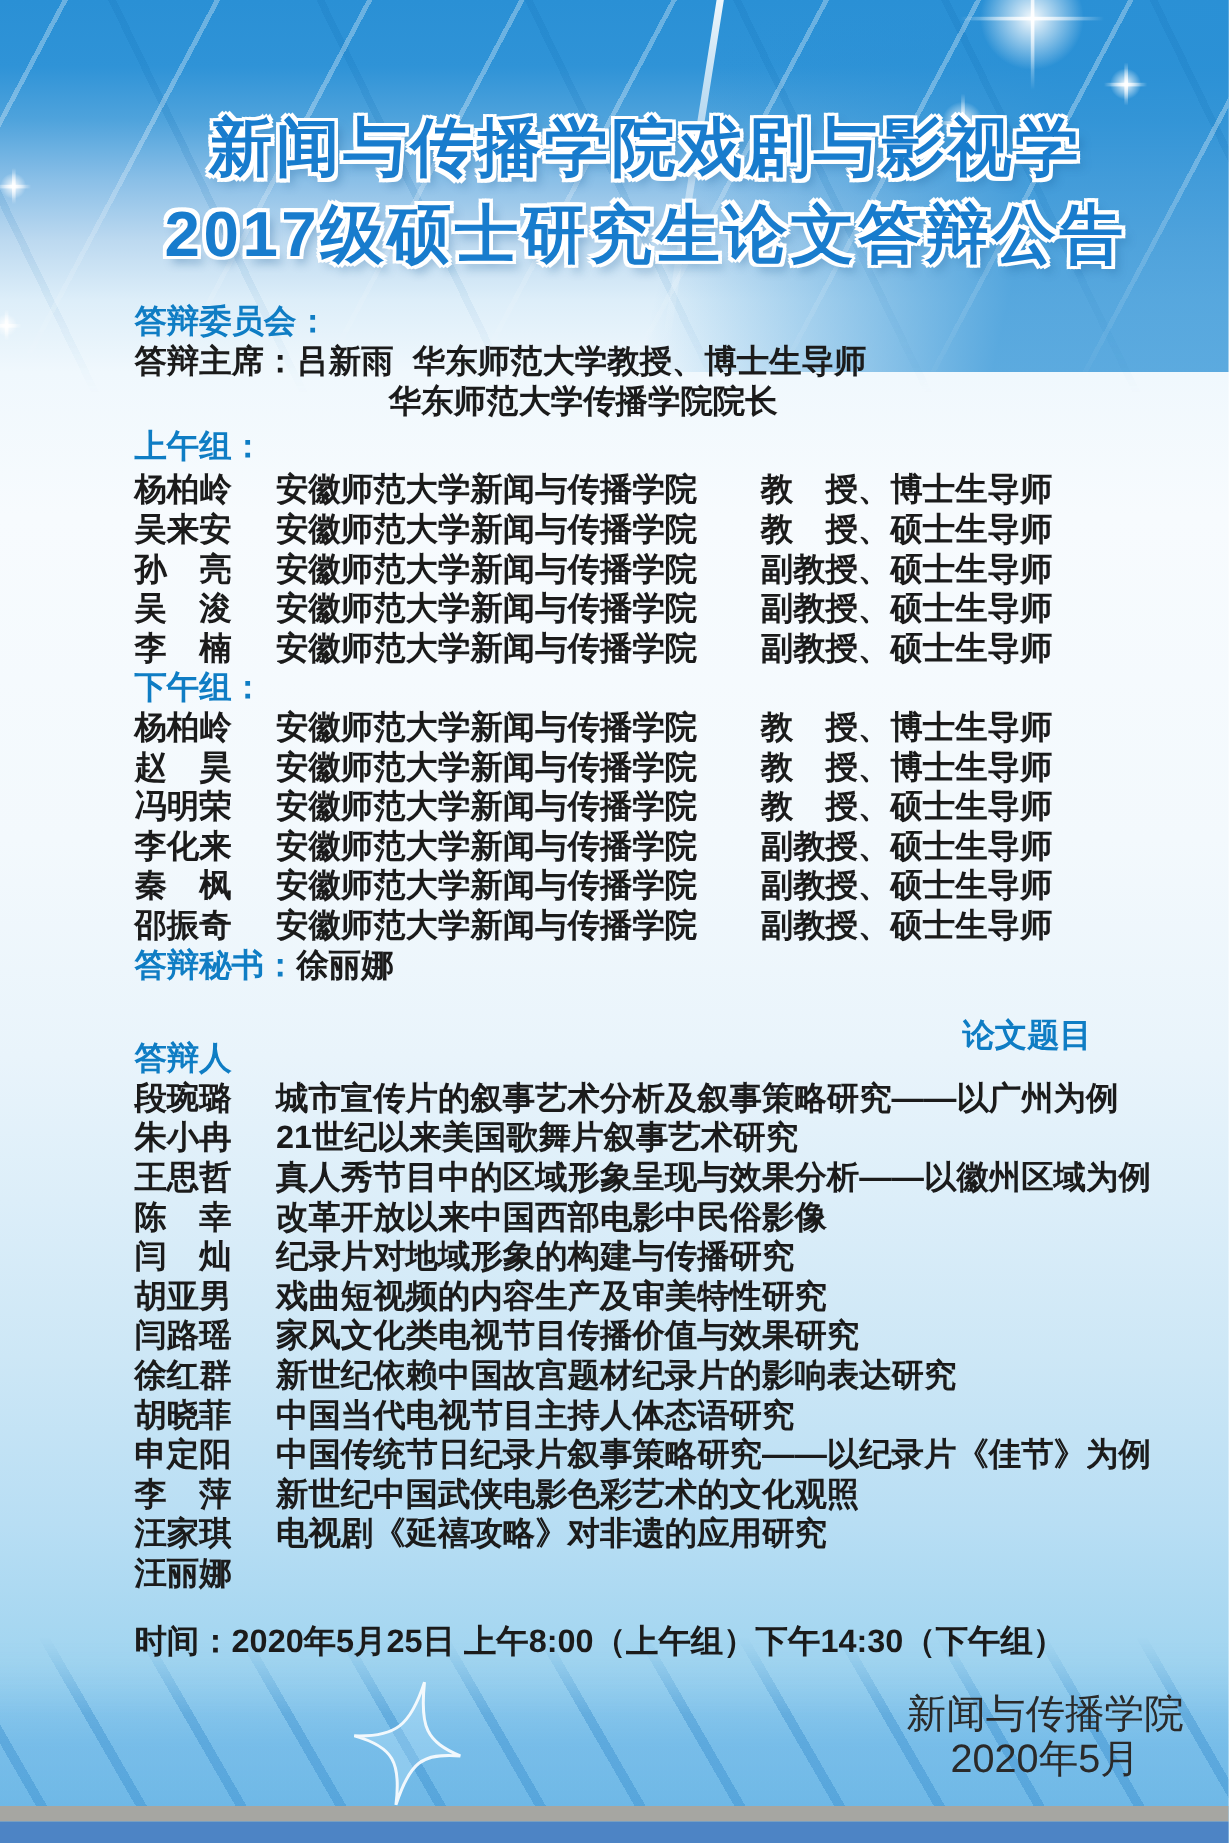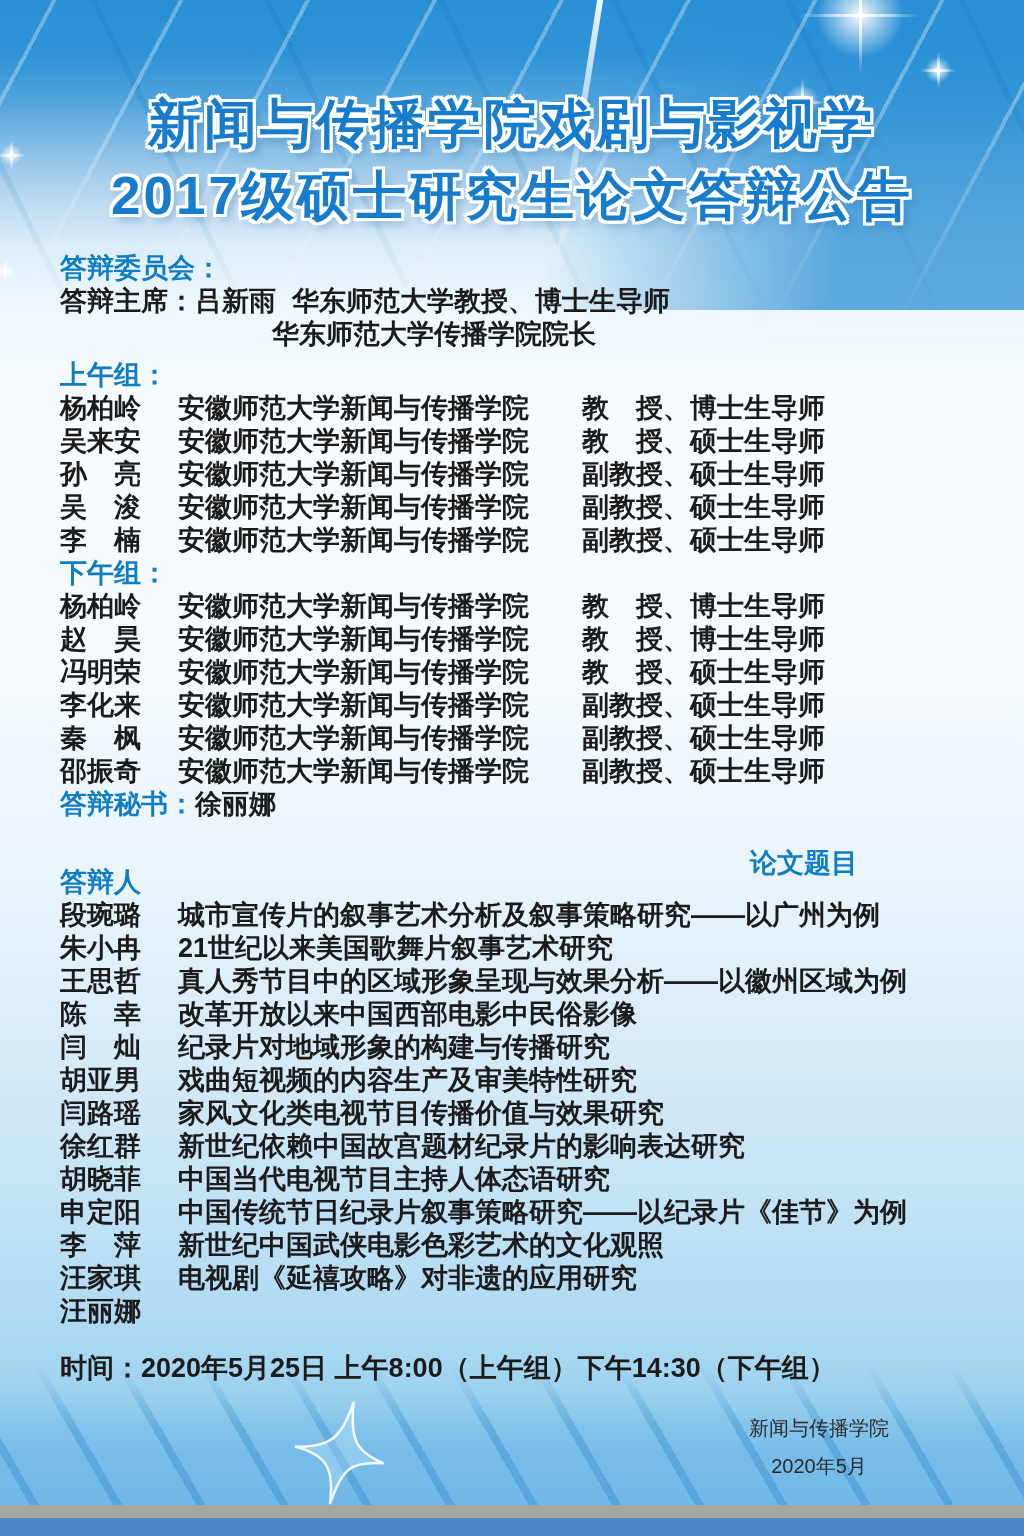--- a/index.html
+++ b/index.html
@@ -58,34 +58,34 @@
   .sp2 { left:778px; top:78px;  width:48px;  height:48px; }
   .sp3 { left:920px; top:52px;  width:36px;  height:36px; }
   .sp4 { left:-4px;  top:140px; width:30px;  height:30px; }
   .sp5 { left:-8px;  top:258px; width:26px;  height:26px; }
   .star-deco { position:absolute; left:295px; top:1400px; pointer-events:none; opacity:0.95; }
 
   .bar-gray { position:absolute; left:0; right:0; bottom:18px; height:13px; background:#a6a6a2; }
   .bar-blue { position:absolute; left:0; right:0; bottom:0;   height:18px; background:#4d84c5; }
 
   
-  .content { position:absolute; inset:0; padding:88px 60px 0 60px; }
+  .content { position:absolute; inset:0; padding:88px 60px 0 112px; }
 
   .title { text-align:center; color:#187ccd; font-weight:bold;
     font-size:53px; line-height:72px; letter-spacing:3px;
     -webkit-text-stroke:2.5px #ffffff; paint-order: stroke fill;
     text-shadow:
       -3px -3px 0 #fff, 3px -3px 0 #fff, -3px 3px 0 #fff, 3px 3px 0 #fff,
       -3px 0 0 #fff, 3px 0 0 #fff, 0 -3px 0 #fff, 0 3px 0 #fff,
       5px 6px 8px rgba(20,90,150,0.35);
   }
 
   .line { font-size:27px; font-weight:bold; color:#1b1b1b; line-height:33px; white-space:nowrap; }
   .blue-h { color:#0f7dc4; }
-  .mt8  { margin-top:8px; }
+  .mt8  { margin-top:8px;font-family:Liberation Mono, monospace; }
   .mt31 { margin-top:20px; }
 
   .chair-name { display:inline-block; margin-right:16px; }
   .chair-line2 { margin-left:212px; }
 
   .c-row { display:flex;font-family:Liberation Serif, serif; }
   .c-name { width:118px; flex:0 0 auto; }
   .c-org  { width:404px; flex:0 0 auto; }
   .c-title{ flex:1; }
 
@@ -93,21 +93,21 @@
   .dh-name { width:118px; flex:0 0 auto;margin-top:19px; }
   .dh-title{ width:680px; text-align:right; }
 
   .t-row { display:flex; }
   .t-name { width:118px; flex:0 0 auto; }
   .t-title{ flex:1; }
 
   .time-line { margin-top:24px; }
 
   .footer { width:300px; margin:24px 0 0 609px; text-align:center;
-    font-size:20px; font-weight:400; line-height:38px; color:#2a2a2a; }
+    font-size:33px; font-weight:400; line-height:38px; color:#2a2a2a; }
 </style>
 </head>
 <body>
 
 <div class="poster">
 
   <div class="top-diagonal"></div>
   <div class="streaks-top"></div>
   <div class="light-beam"></div>
   <div class="sparkle sp1"></div>

